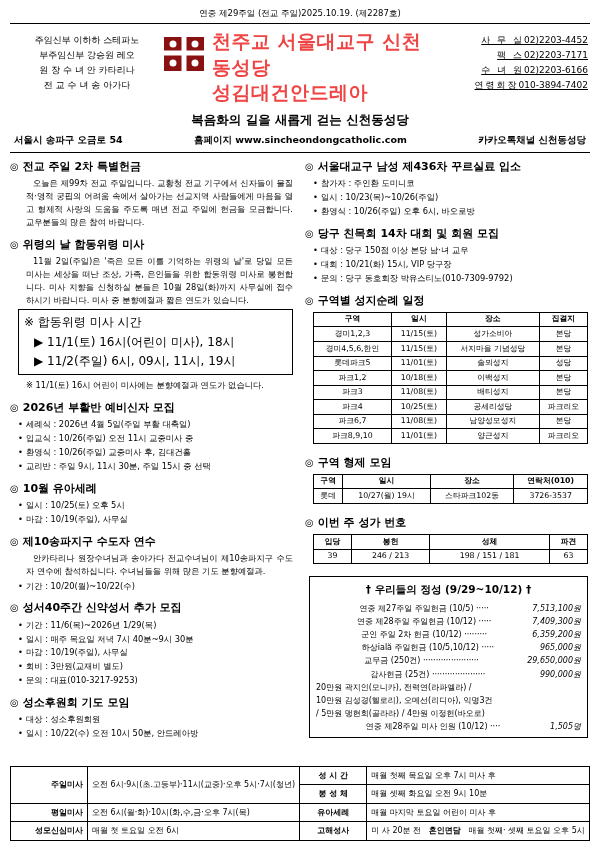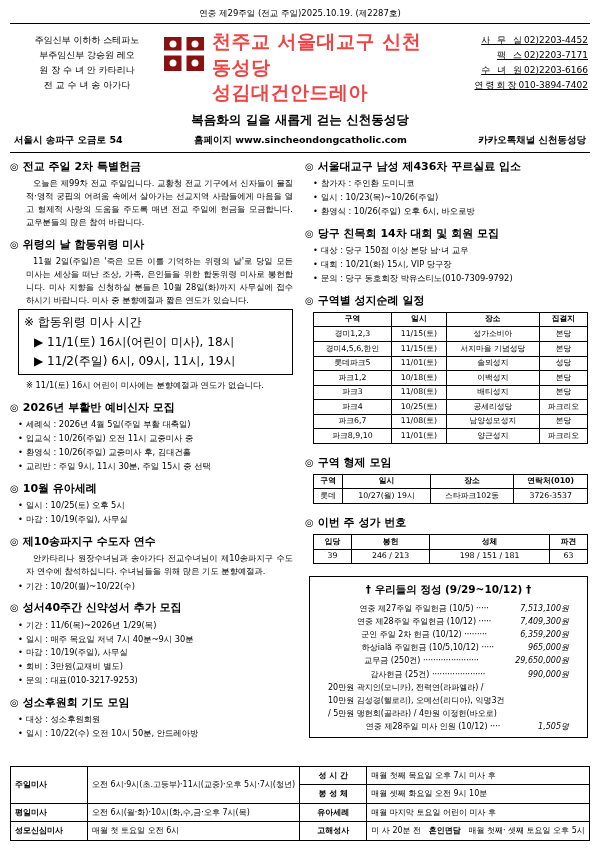--- a/index.html
+++ b/index.html
@@ -32,31 +32,31 @@
   .li{display:flex;gap:3px;margin:0 0 1px 0;}
   .li .b{flex:none;}
   .li .t{flex:1;}
   .indent{padding-left:10px;}
   .boxline{border:1px solid #000;padding:3px 5px;font-size:12px;line-height:1.6;margin:3px 2px 0 8px;}
 
   table.tb{border-collapse:collapse;width:calc(100% - 10px);margin:4px 2px 12px 8px;font-size:7.8px;}
   table.tb th,table.tb td{border:1px solid #000;padding:1.5px 2px;text-align:center;line-height:1.35;}
   table.tb th{font-weight:bold;}
 
-  .dashbox{border:1px solid #000;padding:4px 18px;font-size:8px;line-height:1.65;margin:4px 2px 0 4px;}
+  .dashbox{border:1px solid #000;padding:4px 6px;font-size:8px;line-height:1.65;margin:4px 2px 0 4px;}
   .dash-title{text-align:center;font-size:10.5px;font-weight:bold;margin-bottom:3px;}
   .money{display:flex;}
   .money .t{flex:1;text-align:center;}
   .money .v{text-align:left;white-space:nowrap;font-style:italic;}
 
   
   .bottom{position:absolute;left:10px;right:10px;bottom:8px;}
   table.bt{border-collapse:collapse;width:100%;font-size:8px;}
   table.bt td{border:1px solid #000;padding:3px 4px;line-height:1.45;}
-  table.bt td.lbl{text-align:left;font-weight:bold;width:68px;}
+  table.bt td.lbl{text-align:right;font-weight:bold;width:68px;}
   table.bt td.lbl2{text-align:center;font-weight:bold;width:58px;}
 </style>
 </head>
 <body>
 
 <div class="page">
 
   <div class="topline">
     <div>연중 제29주일 (전교 주일)</div>
     <div>2025.10.19. (제2287호)</div>

